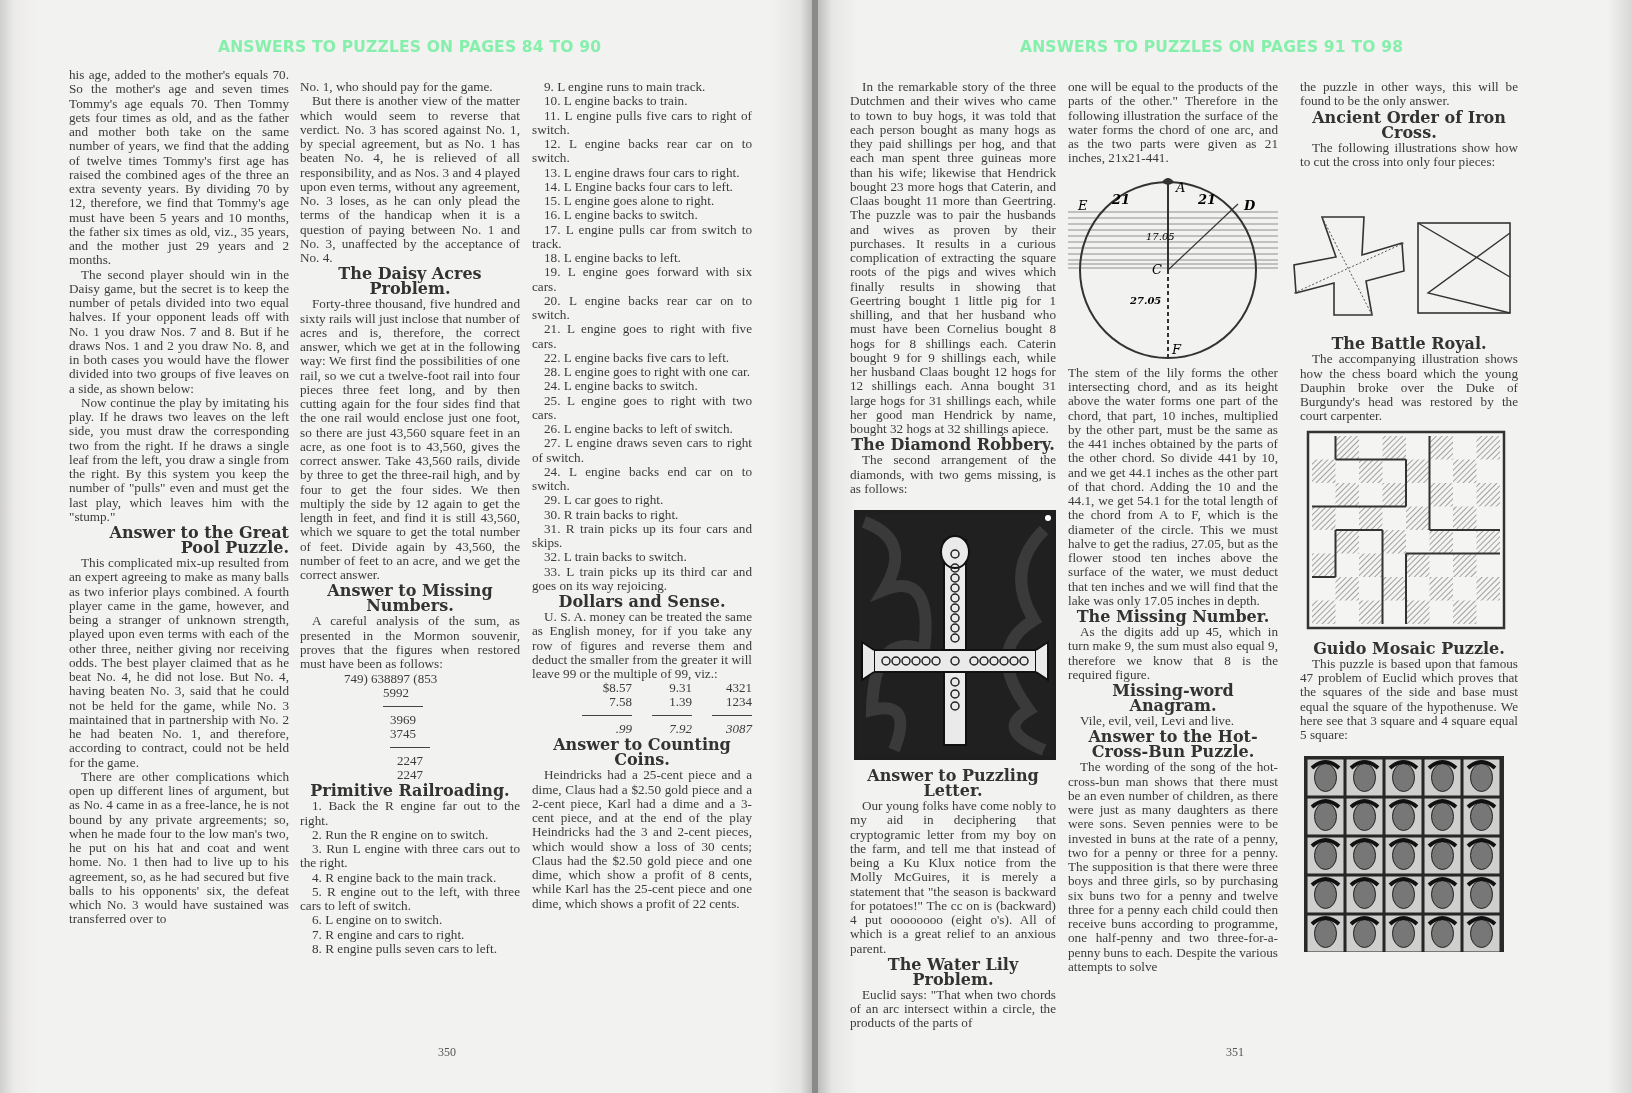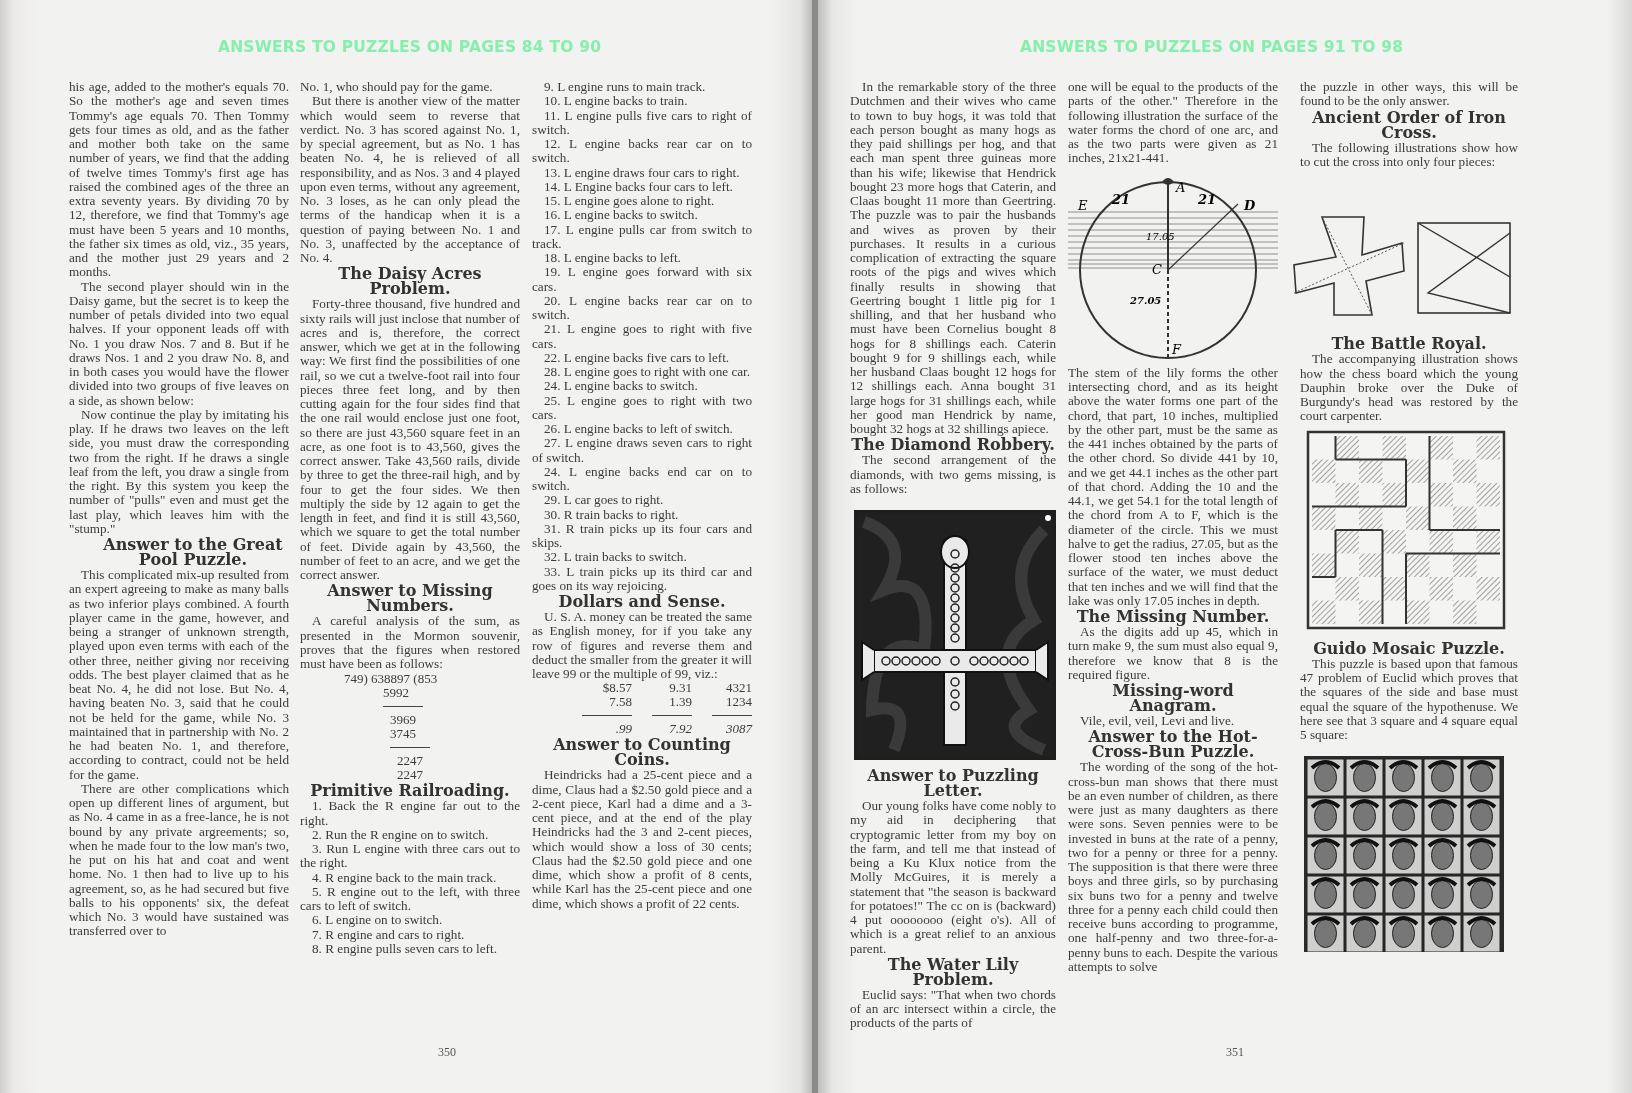--- a/index.html
+++ b/index.html
@@ -6,38 +6,38 @@
   body{width:1632px;height:1093px;background:#6f6f6f;position:relative;overflow:hidden;font-family:"DejaVu Serif","Liberation Serif",serif;color:#3a3a3a;}
   .page{position:absolute;top:0;height:1093px;background:#f1f1ef;}
   .page.left{left:0;width:812px;background:linear-gradient(to right,#cfcfcd 0,#ecebea 14px,#f2f2f0 40px,#f2f2f0 770px,#e4e4e2 800px,#bcbcbb 812px);}
   .page.right{left:818px;width:814px;background:linear-gradient(to right,#bdbdbc 0,#e6e6e4 14px,#f2f2f0 40px,#f2f2f0 790px,#d8d8d6 814px);}
   .gutter{position:absolute;left:812px;top:0;width:6px;height:1093px;background:#8a8a8a;}
   .running-head{position:absolute;top:38px;font-family:"DejaVu Sans","Liberation Sans",sans-serif;font-weight:bold;font-size:15.5px;letter-spacing:0.2px;color:#86efac;white-space:nowrap;}
   .col{position:absolute;font-family:"Liberation Serif","DejaVu Serif",serif;font-size:13.2px;line-height:14.25px;text-align:justify;color:#3b3b3b;}
   .col p{margin:0;text-indent:12px;}
   .col p.noind{text-indent:0;}
   .col h3{margin:1px 0 1px 0;font-family:"DejaVu Serif",serif;font-weight:bold;font-size:16px;text-align:center;line-height:15px;color:#333;}
-  .col h3.left{text-align:center;margin-left:28px;}
+  .col h3.left{text-align:right;margin-left:28px;}
   .sum{font-size:13px;line-height:14px;}
   .rule{border-top:1px solid #444;width:40px;margin:6px 0;}
   .money{display:grid;grid-template-columns:70px 60px 60px;column-gap:0;margin-left:30px;text-align:right;font-size:13px;line-height:14px;}
   .money .r{border-top:1px solid #444;margin:6px 0 6px 20px;height:0;}
   .folio{position:absolute;top:1045px;font-size:12px;color:#555;font-family:"Liberation Serif",serif;margin-left:28px;}
   svg text{font-family:"DejaVu Serif",serif;}
 </style>
 </head>
 <body>
 
 <div class="page left"></div>
 <div class="gutter"></div>
 <div class="page right"></div>
 
 <div class="running-head" style="left:218px;">ANSWERS TO PUZZLES ON PAGES 84 TO 90</div>
 
-<div class="col" style="left:69px;top:80px;width:220px;">
+<div class="col" style="left:69px;top:68px;width:220px;">
     <p class="noind">his age, added to the mother's equals 70.  So the mother's age and seven times Tommy's age equals 70.  Then Tommy gets four times as old, and as the father and mother both take on the same number of years, we find that the adding of twelve times Tommy's first age has raised the combined ages of the three an extra seventy years. By dividing 70 by 12, therefore, we find that Tommy's age must have been 5 years and 10 months, the father six times as old, viz., 35 years, and the mother just 29 years and 2 months.</p>
     <p>The second player should win in the Daisy game, but the secret is to keep the number of petals divided into two equal halves.  If your opponent leads off with No. 1 you draw Nos. 7 and 8.  But if he draws Nos. 1 and 2 you draw No. 8, and in both cases you would have the flower divided into two groups of five leaves on a side, as shown below:</p>
     <p>Now continue the play by imitating his play.  If he draws two leaves on the left side, you must draw the corresponding two from the right.  If he draws a single leaf from the left, you draw a single from the right.  By this system you keep the number of "pulls" even and must get the last play, which leaves him with the "stump."</p>
     <h3 class="left">Answer to the Great Pool Puzzle.</h3>
     <p>This complicated mix-up resulted from an expert agreeing to make as many balls as two inferior plays combined.  A fourth player came in the game, however, and being a stranger of unknown strength, played upon even terms with each of the other three, neither giving nor receiving odds.  The best player claimed that as he beat No. 4, he did not lose.  But No. 4, having beaten No. 3, said that he could not be held for the game, while No. 3 maintained that in partnership with No. 2 he had beaten No. 1, and therefore, according to contract, could not be held for the game.</p>
     <p>There are other complications which open up different lines of argument, but as No. 4 came in as a free-lance, he is not bound by any private argreements; so, when he made four to the low man's two, he put on his hat and coat and went home.  No. 1 then had to live up to his agreement, so, as he had secured but five balls to his opponents' six, the defeat which No. 3 would have sustained was transferred over to</p>
   </div>
 
 <div class="col" style="left:300px;top:80px;width:220px;">
   <div>

